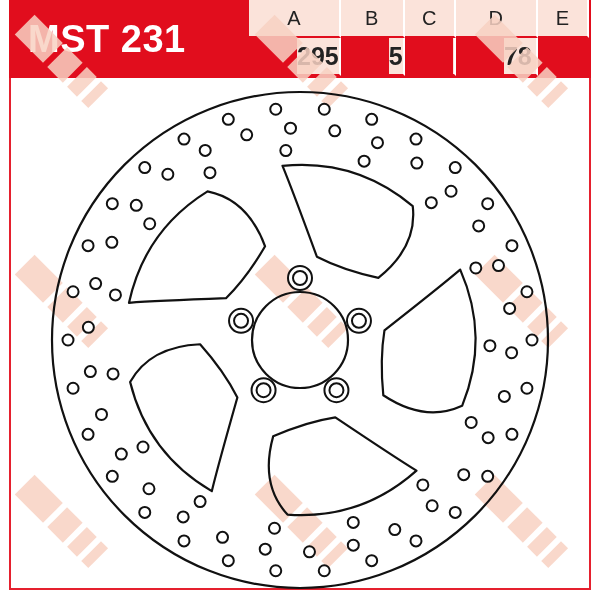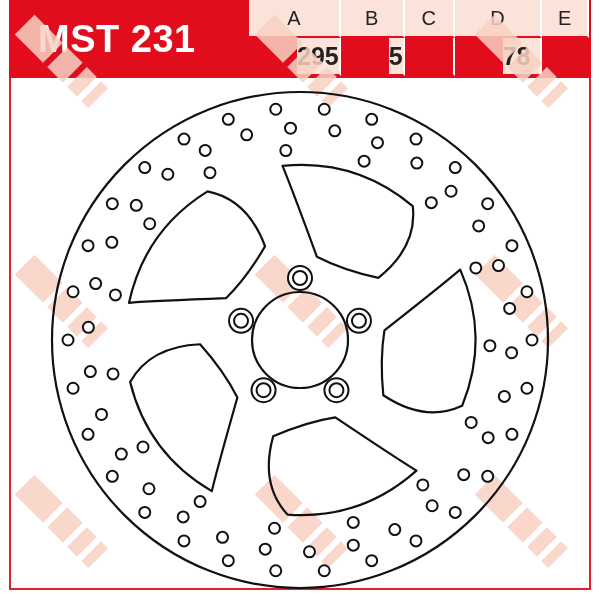--- a/index.html
+++ b/index.html
@@ -1,24 +1,24 @@
 <!DOCTYPE html>
 <html><head>
 <meta charset="utf-8">
 <style>
   html, body { margin:0; padding:0; background:#ffffff; }
   body { width:600px; height:600px; position:relative; overflow:hidden; font-family:"Liberation Sans", sans-serif; }
   .frame { position:absolute; left:9px; top:0; width:582px; height:590px; border:2px solid #e5202e; border-top:none; box-sizing:border-box; }
   .header { position:absolute; left:9px; top:0; width:582px; height:78px; background:#e10d1d; }
-  .title { position:absolute; left:38px; top:18px; color:#ffffff; font-weight:bold; font-size:38px; letter-spacing:0.5px; }
+  .title { position:absolute; left:28px; top:18px; color:#ffffff; font-weight:bold; font-size:38px; letter-spacing:0.5px; }
   .spec { position:absolute; left:249px; top:0; width:340px; height:76px; display:grid; grid-template-columns:repeat(5, 1fr); grid-template-rows:38px 38px; background:#e10d1d; gap:0; }
   .cell { background:#fbe3da; display:flex; align-items:center; justify-content:center; color:#222; border-right:2px solid #ffffff; border-bottom:2px solid #e10d1d; box-sizing:border-box; }
   .cell.h { font-size:20px; }
   .cell.v { font-size:25px; font-weight:bold;margin-left:48px; }
-  .cell.v.right { justify-content:flex-end; padding-right:10px; }
+  .cell.v.right { justify-content:flex-end; padding-right:4px; }
   svg.drawing { position:absolute; left:0; top:0; }
 </style>
 </head>
 <body>
 
 <div class="frame"></div>
 <div class="header"></div>
 <div class="title">MST 231</div>
 
 <div class="spec">

